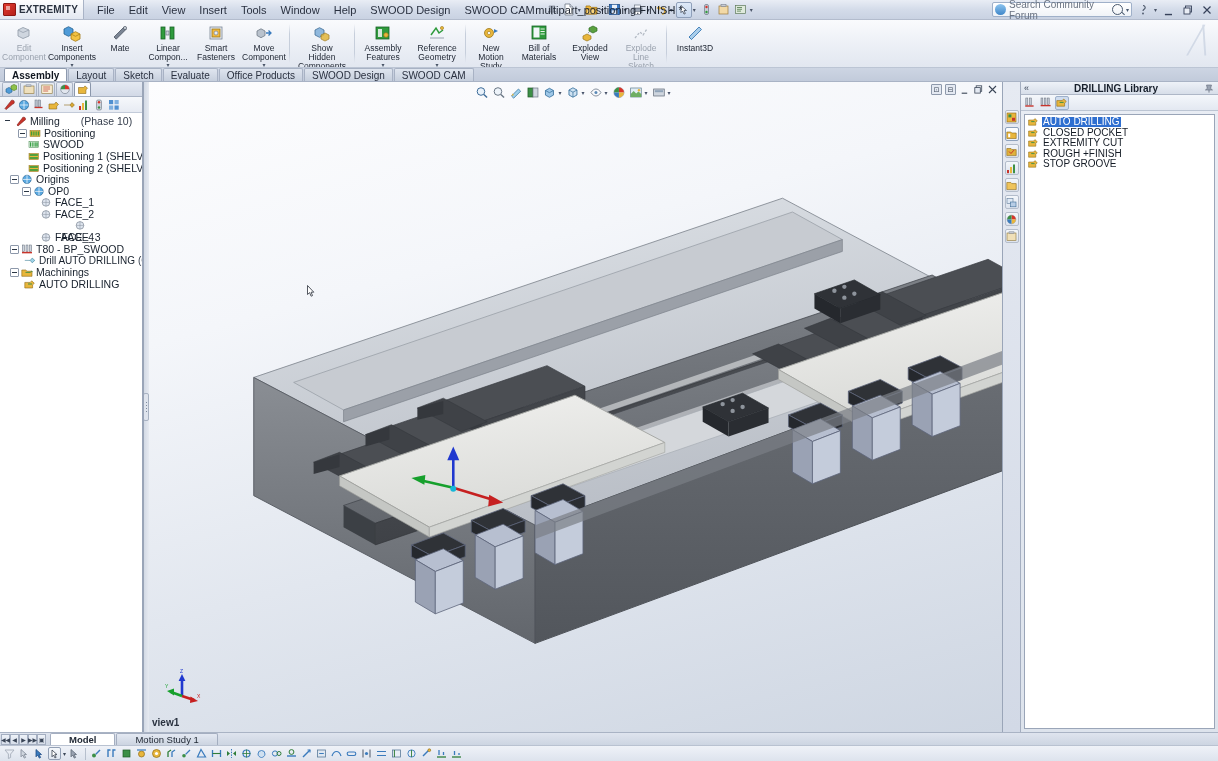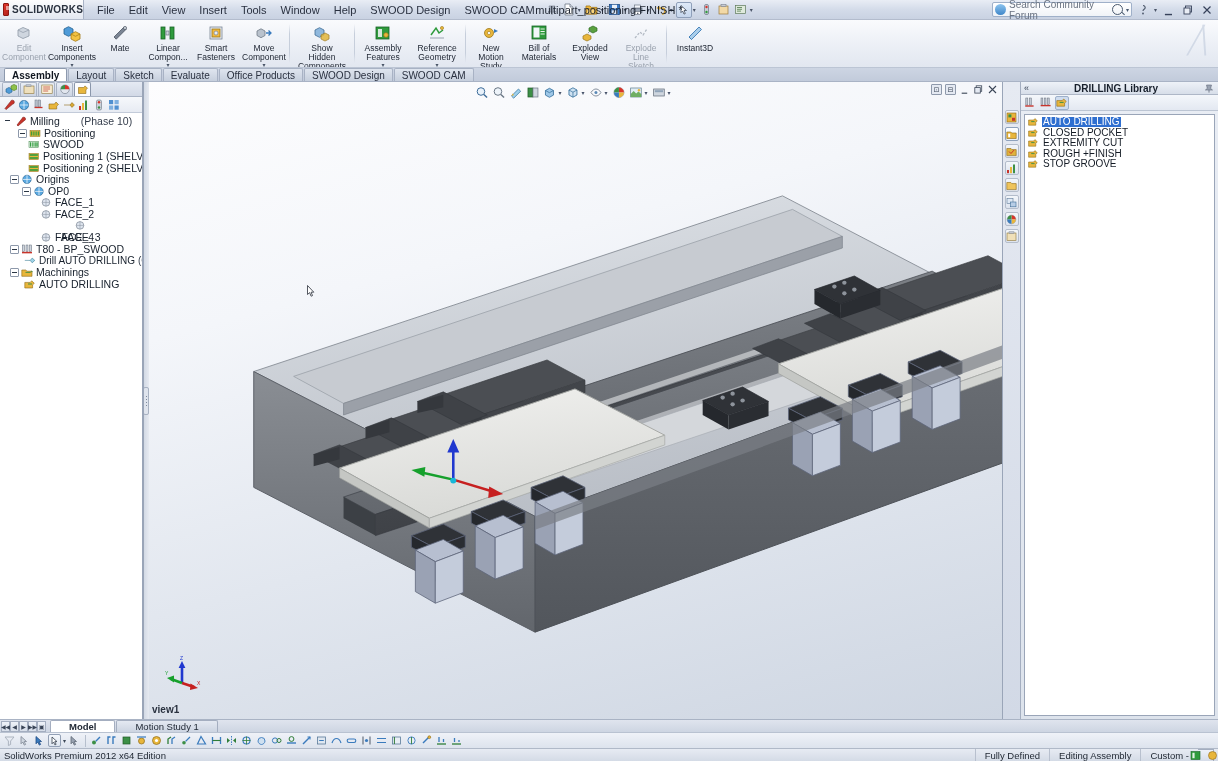--- a/index.html
+++ b/index.html
@@ -279,21 +279,21 @@
   svg{display:block;}
 </style>
 </head>
 <body>
 
 <div class="app">
 
   <div class="titlebar">
     <div class="sw-logo">
       <div class="sw-cube"></div>
-      <div class="sw-word">SOLIDWORKS</div>
+      <div class="sw-word">EXTREMITY</div>
     </div>
 
     <div class="menubar">
       <div class="menu-item">File</div>
       <div class="menu-item">Edit</div>
       <div class="menu-item">View</div>
       <div class="menu-item">Insert</div>
       <div class="menu-item">Tools</div>
       <div class="menu-item">Window</div>
       <div class="menu-item">Help</div>
@@ -1415,33 +1415,14 @@
         </svg>
       </div>
     <div class="ts-i">
       <svg width="11" height="11" viewBox="0 0 11 11">
           <path d="M1 9h9" stroke="#2f7d38" stroke-width="1.3"></path>
           <path d="M3.5 7V3M8 7V5" stroke="#3a7bbd" stroke-width="1.3"></path>
         </svg>
       </div>
   </div>
 
-  <div class="statusbar">
-    <div class="sb-left">SolidWorks Premium 2012 x64 Edition</div>
-    <div class="sb-cell">Fully Defined</div>
-    <div class="sb-cell">Editing Assembly</div>
-    <div class="sb-cell">Custom  -</div>
-    <div class="sb-cell nb" style="display:flex;align-items:center;gap:6px;padding-left:6px;">
-      <span>
-        <svg width="11" height="11" viewBox="0 0 11 11">
-            <rect x="1" y="1.5" width="9" height="8" fill="#2f9b3d" stroke="#186326" stroke-width=".6"></rect>
-            <rect x="2.4" y="2.8" width="2.2" height="5.4" fill="#fff" opacity=".85"></rect>
-          </svg>
-        </span>
-      <span>
-        <svg width="11" height="11" viewBox="0 0 11 11">
-            <circle cx="5.5" cy="5.5" r="4" fill="#e8b63c" stroke="#8e6a15" stroke-width=".6"></circle>
-          </svg>
-        </span>
-    </div>
-  </div>
 
 </div>
 
 </body></html>

